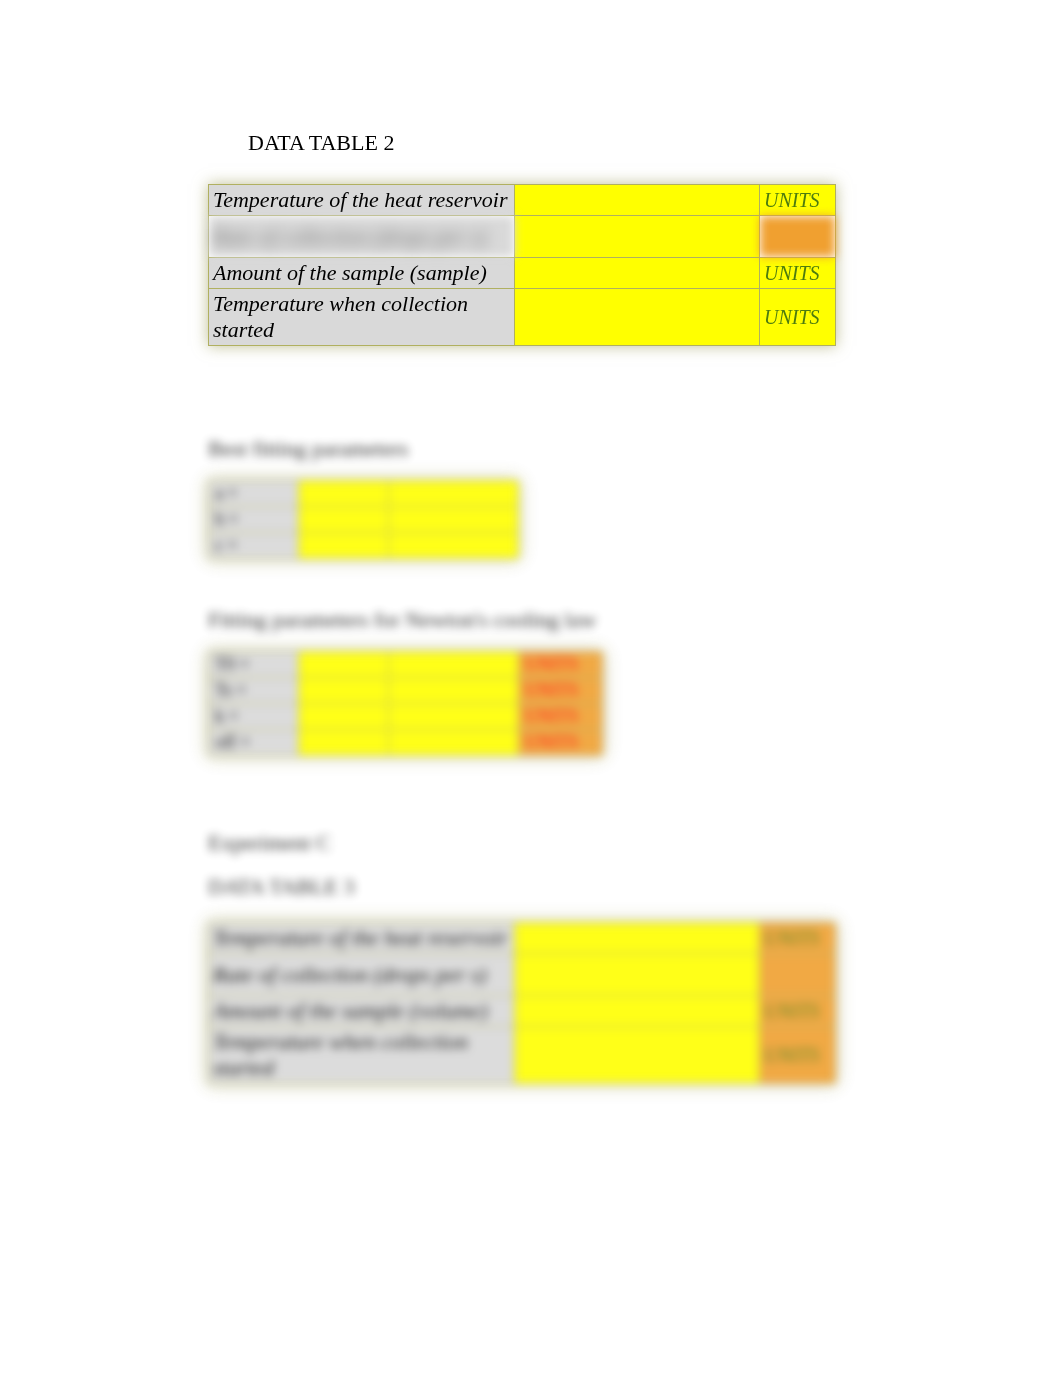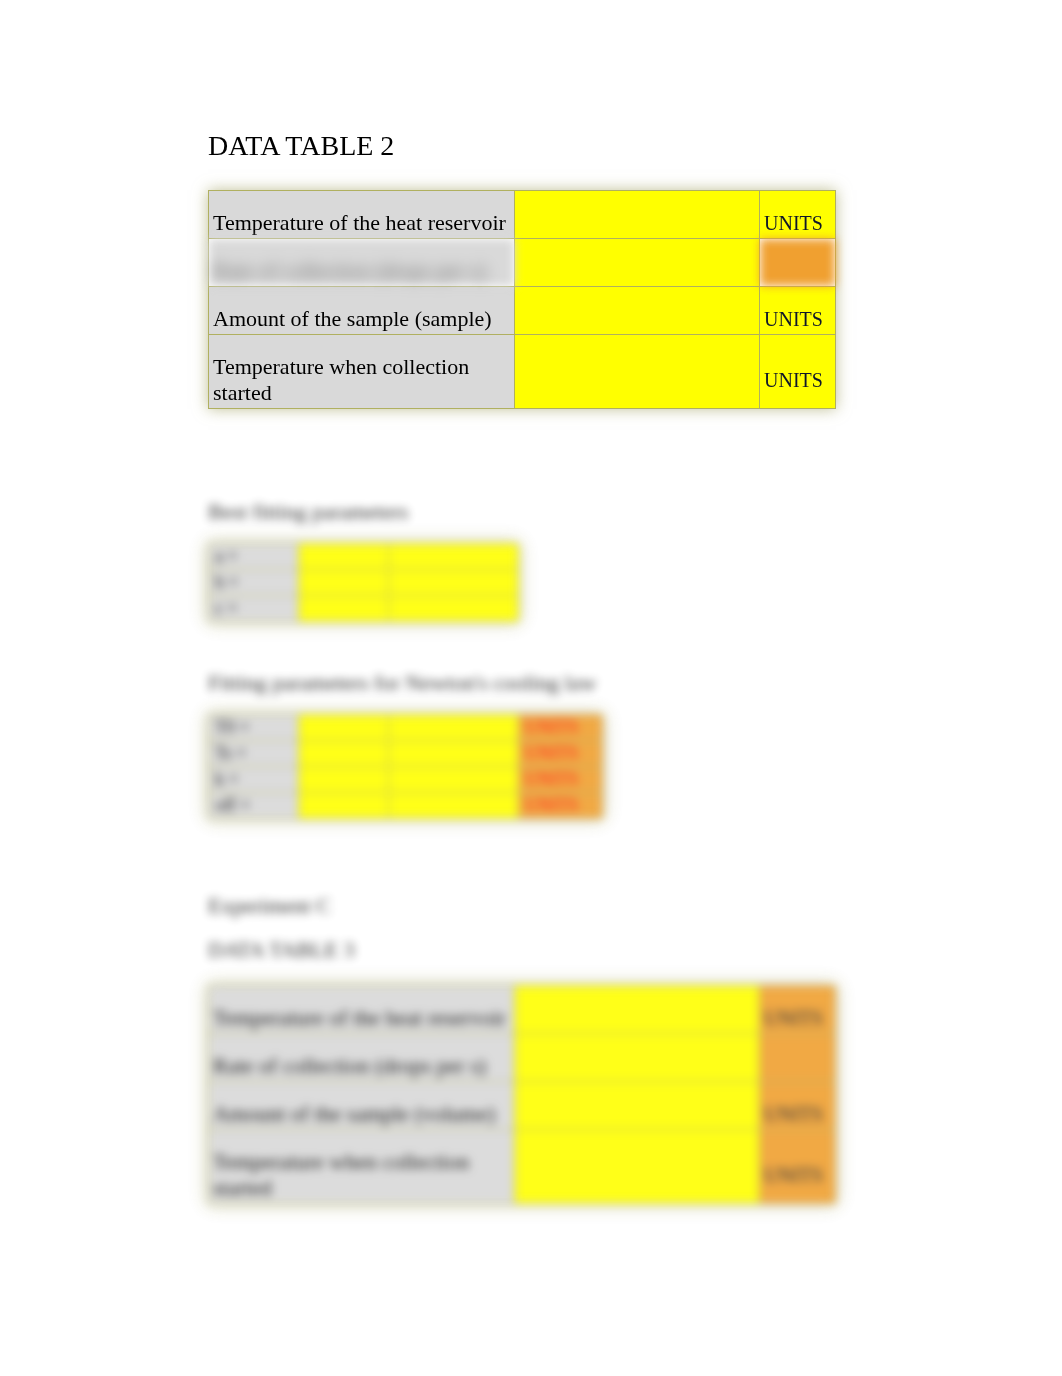--- a/index.html
+++ b/index.html
@@ -17,22 +17,23 @@
       position: relative;
     }
     .page {
       padding: 130px 208px 60px 208px;
     }
     .heading {
       font-size: 22px;
       margin-bottom: 18px;
     }
     .subheading {
-      font-size: 28px;
+      font-size: 22px;
       margin-bottom: 28px;
+      margin-left: 40px;
     }
     .blurred-heading {
       font-size: 22px;
       margin-bottom: 18px;
       filter: blur(5px);
       opacity: 0.85;
     }
     .section-gap {
       height: 60px;
     }
@@ -41,38 +42,39 @@
     }
 
     
     table.data-table {
       border-collapse: collapse;
       width: 628px;
       box-shadow: 0 0 14px rgba(150,150,80,0.6);
     }
     table.data-table td {
       border: 1px solid #b0b060;
-      padding: 19px 6px 2px 4px;
+      padding: 2px 6px 2px 4px;
       font-size: 22px;
       vertical-align: middle;
       height: 26px;
+      font-style: italic;
     }
     table.data-table td.label-cell {
       width: 306px;
       background: #d9d9d9;
       color: #000000;
     }
     table.data-table td.value-cell {
       width: 246px;
       background: #ffff00;
     }
     table.data-table td.units-cell {
       width: 76px;
       background: #ffff00;
-      color: #0f172a;
+      color: #4d7c0f;
       font-size: 20px;
     }
     table.data-table td.units-cell.orange {
       background: #f0a030;
     }
     table.data-table tr.tall td {
       height: 42px;
     }
     table.data-table tr.blur-row td.label-cell {
       filter: blur(5px);

